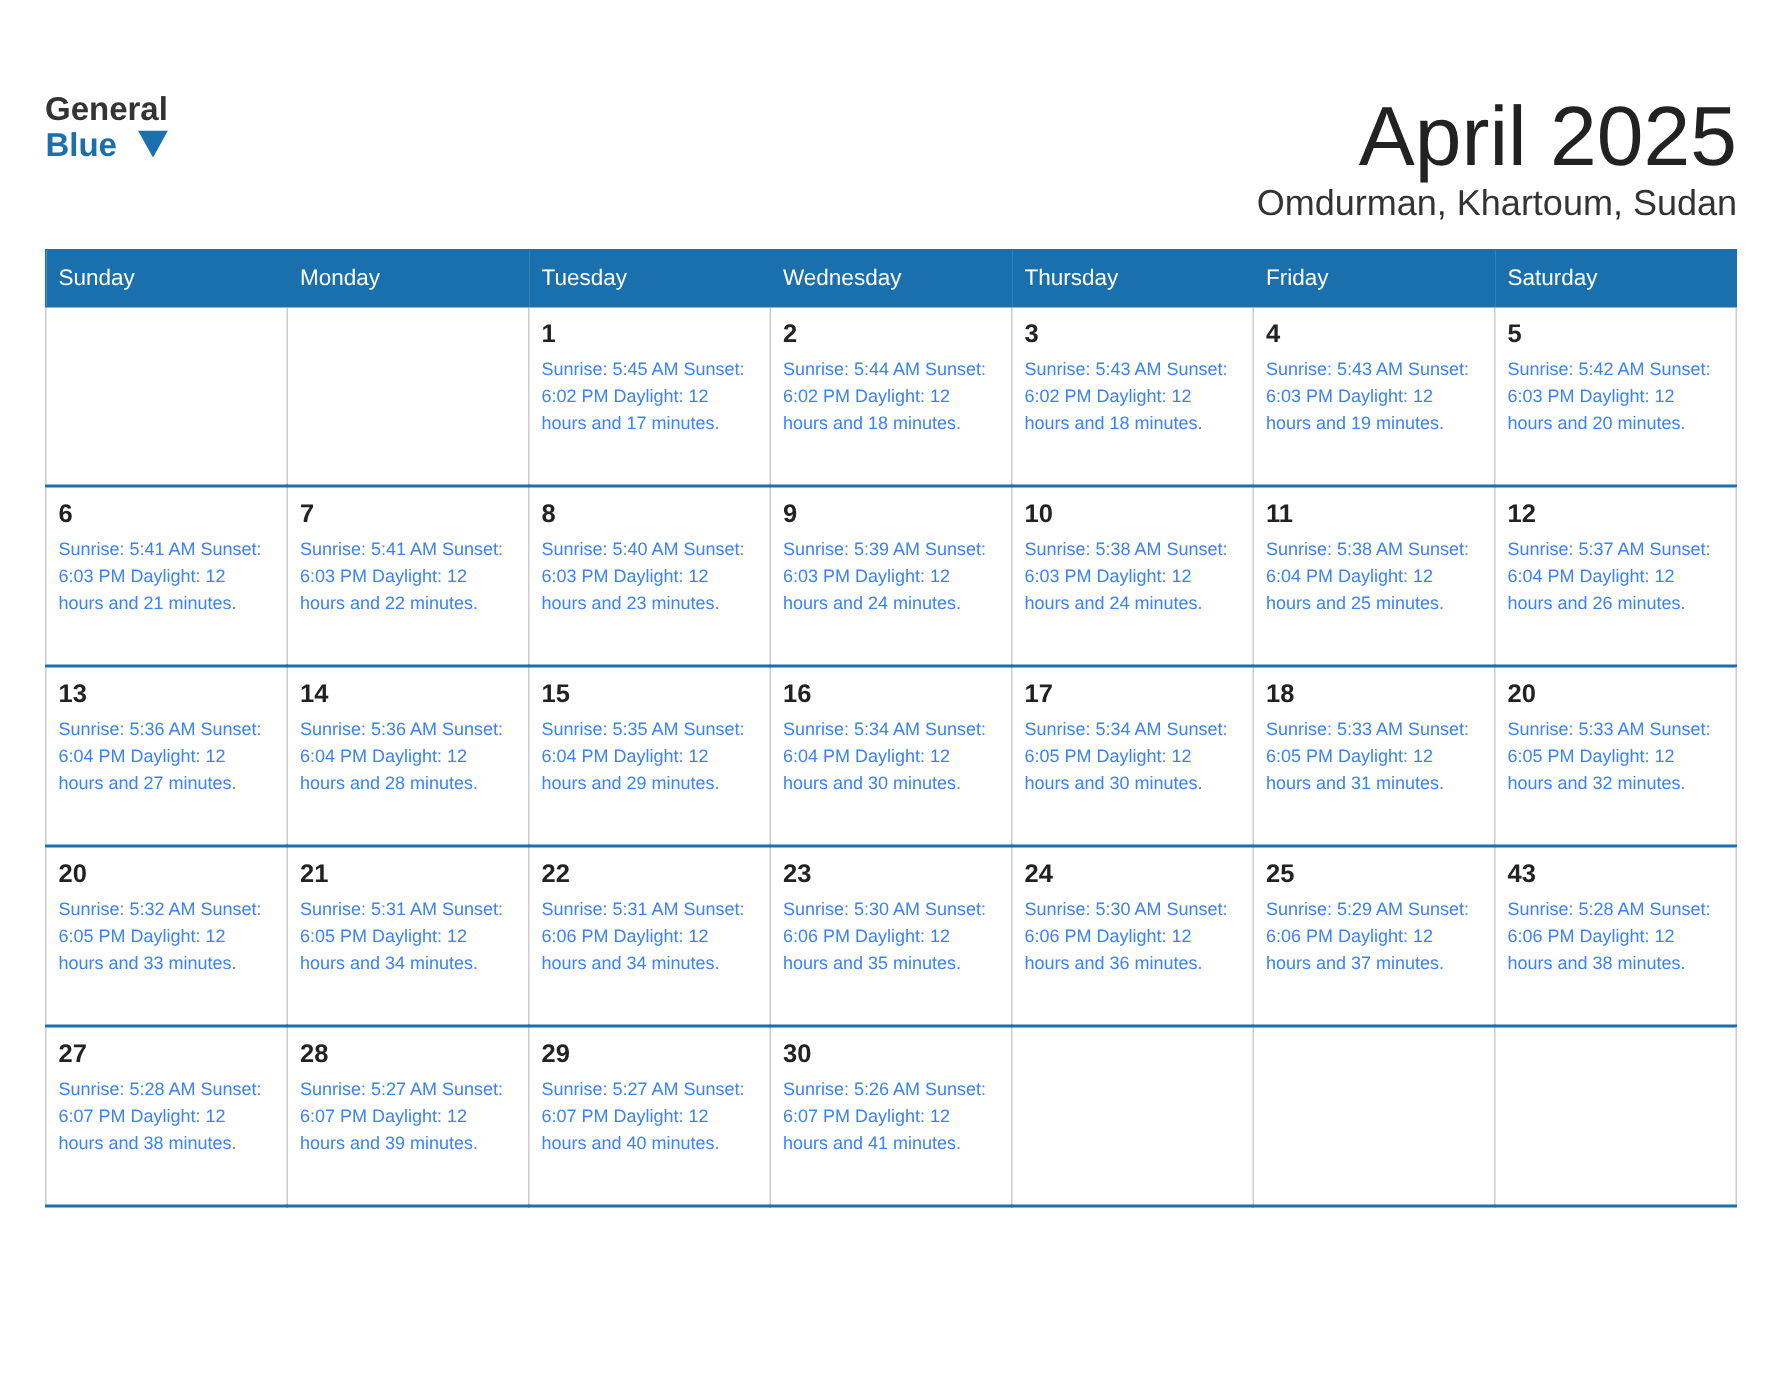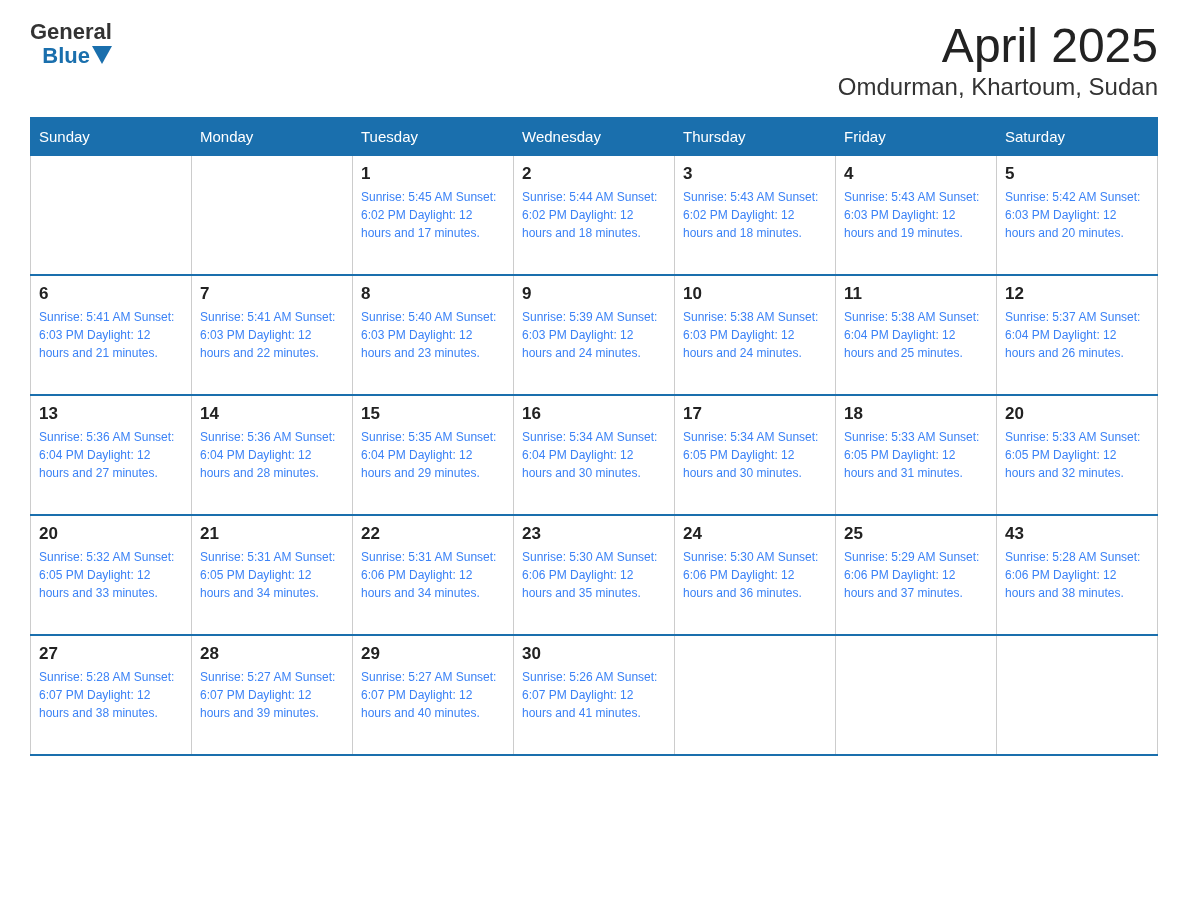--- a/index.html
+++ b/index.html
@@ -6,21 +6,21 @@
     body {
       font-family: Arial, sans-serif;
       background: #fff;
       padding: 20px 30px;
       width: 1188px;
       min-height: 918px;
     }
     .header {
       display: flex;
       justify-content: space-between;
-      align-items: flex-start;
+      align-items: center;
       margin-bottom: 10px;
     }
     .logo {
       display: flex;
       align-items: center;
       gap: 4px;
     }
     .logo-text-general {
       font-size: 22px;
       font-weight: bold;
@@ -28,24 +28,25 @@
     }
     .logo-text-blue {
       font-size: 22px;
       font-weight: bold;
       color: #1a6fad;
     }
     .title-block {
       text-align: right;
     }
     .month-title {
-      font-size: 48px;
+      font-size: 56px;
       font-weight: normal;
       color: #222;
       line-height: 1.1;
+      margin-top: 40px;
     }
     .subtitle {
       font-size: 24px;
       color: #333;
     }
     table {
       width: 100%;
       border-collapse: collapse;
       margin-top: 16px;
     }
@@ -87,21 +88,21 @@
       border-bottom: 2px solid #1a6fad;
     }
   </style>
 </head>
 <body>
 
 <div class="header">
   <div class="logo">
     <div style="display:flex; flex-direction:column; align-items:flex-end; line-height:1.1;">
       <span class="logo-text-general">General</span>
-      <div style="display:flex; align-items:center; gap:2px;">
+      <div style="display:flex; align-items:center; gap:14px;">
         <span class="logo-text-blue">Blue</span>
         <svg width="20" height="20" viewBox="0 0 20 20">
           <polygon points="0,0 20,0 10,18" fill="#1a6fad"></polygon>
         </svg>
       </div>
     </div>
   </div>
   <div class="title-block">
     <div class="month-title">April 2025</div>
     <div class="subtitle">Omdurman, Khartoum, Sudan</div>

